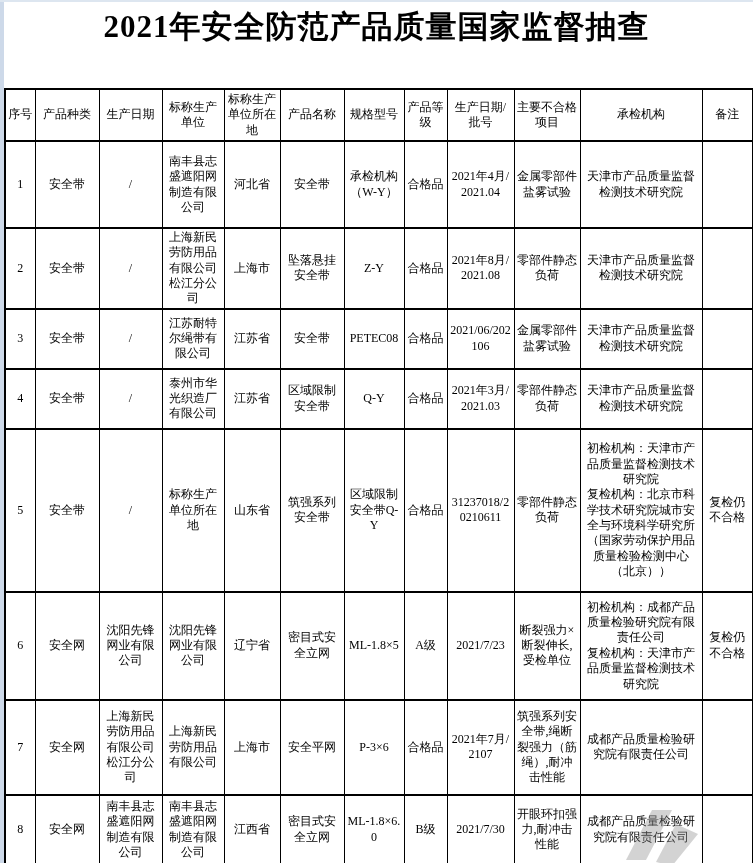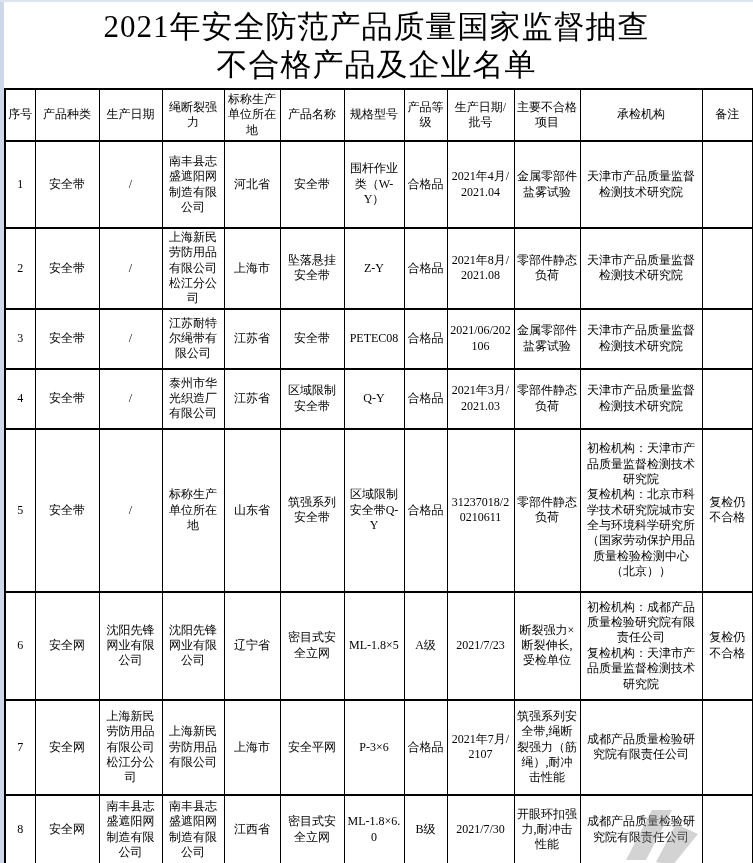--- a/index.html
+++ b/index.html
@@ -18,21 +18,21 @@
   .edge-top {
     position:absolute; left:0; top:0; width:753px; height:2px;
     background:#dde6f0; z-index:5;
   }
   .title {
     position:absolute; left:4px; top:8px; width:745px;
     text-align:center;
     font-size:31px;
     line-height:38px;
     letter-spacing:1px;
-    font-weight:400;
+    font-weight:700;
   }
   table.report {
     position:absolute; left:4px; top:88px;
     width:748px;
     border-collapse:collapse;
     table-layout:fixed;
     background:#fff;
   }
   table.report th, table.report td {
     border:1px solid #000;
@@ -64,21 +64,20 @@
   }
 </style>
 </head>
 <body>
 
 <div class="edge-left"></div>
 <div class="edge-top"></div>
 
 <div class="title">
   <div>2021年安全防范产品质量国家监督抽查</div>
-  <div>不合格产品及企业名单</div>
 </div>
 
 <table class="report">
   <colgroup>
     <col style="width:30px">
       <col style="width:64px">
       <col style="width:63px">
     <col style="width:62px">
       <col style="width:56px">
       <col style="width:64px">
@@ -87,40 +86,40 @@
       <col style="width:67px">
     <col style="width:66px">
       <col style="width:122px">
       <col style="width:51px">
   </colgroup>
   <thead>
     <tr>
         <th>序号</th>
         <th>产品种类</th>
         <th>生产日期</th>
-        <th>绳断裂强力</th>
+        <th>标称生产单位</th>
         <th>标称生产单位所在地</th>
         <th>产品名称</th>
         <th>规格型号</th>
         <th>产品等级</th>
         <th>生产日期/批号</th>
         <th>主要不合格项目</th>
         <th>承检机构</th>
         <th>备注</th>
       </tr>
   </thead>
   <tbody>
       <tr>
         <td>1</td>
         <td>安全带</td>
         <td>/</td>
         <td>南丰县志盛遮阳网制造有限公司</td>
         <td>河北省</td>
         <td>安全带</td>
-        <td>围杆作业类（W-Y）</td>
+        <td>承检机构（W-Y）</td>
         <td>合格品</td>
         <td>2021年4月/2021.04</td>
         <td>金属零部件盐雾试验</td>
         <td>天津市产品质量监督检测技术研究院</td>
         <td></td>
       </tr>
       <tr>
         <td>2</td>
         <td>安全带</td>
         <td>/</td>

